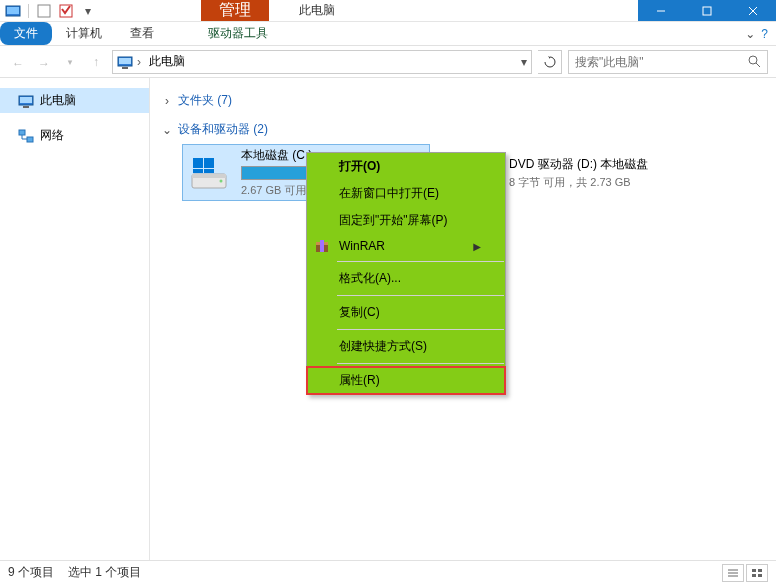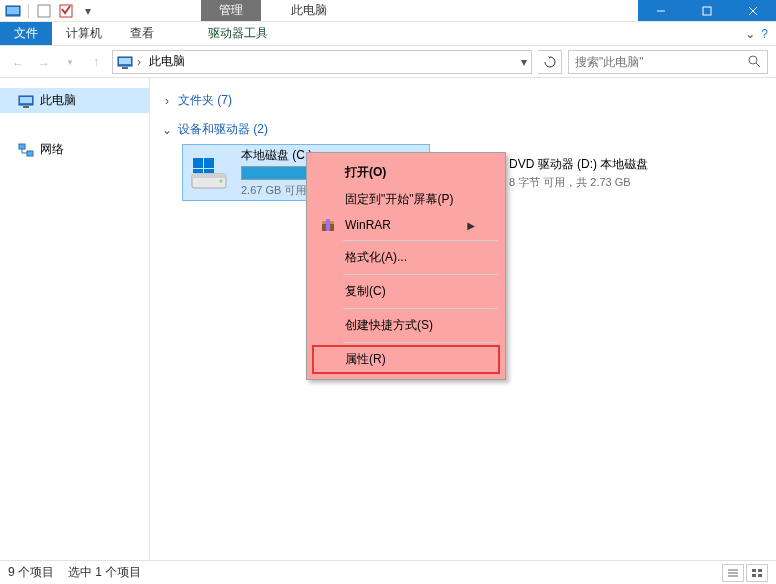--- a/index.html
+++ b/index.html
@@ -3,30 +3,30 @@
 <meta charset="utf-8">
 <style>
   * { box-sizing: border-box; margin: 0; padding: 0; font-family: "Microsoft YaHei", "Segoe UI", sans-serif; font-size: 12px; }
   body { width: 776px; height: 584px; background: #fff; overflow: hidden; position: relative; }
 
   
   .titlebar { height: 22px; background: #fff; display: flex; align-items: stretch; border-bottom: 1px solid #e5e5e5; }
   .titlebar .qat { display: flex; align-items: center; gap: 4px; padding: 0 4px; }
   .qat .qicon { width: 18px; height: 18px; display: flex; align-items: center; justify-content: center; }
   .qat .spacer { width: 1px; height: 14px; background: #ccc; margin: 0 2px; }
-  .titlebar .tab-manage { background: #737373; color: #fff; display: flex; align-items: center; padding: 0 18px; font-size: 12px; margin-left: 100px; }
+  .titlebar .tab-manage { background: #c2410c; color: #fff; display: flex; align-items: center; padding: 0 18px; font-size: 16px; margin-left: 100px; }
   .titlebar .app-title { display: flex; align-items: center; padding: 0 30px; color: #333; }
   .titlebar .spacer-flex { flex: 1; }
   .titlebar .win-controls { display: flex; }
   .titlebar .win-controls div { width: 46px; display: flex; align-items: center; justify-content: center; color: #fff; background: #1979ca; }
   .titlebar .win-controls .close { background: #1979ca; }
 
   
   .ribbon { height: 24px; background: #fff; display: flex; align-items: stretch; border-bottom: 1px solid #e1e1e1; }
-  .ribbon .tab { padding: 0 14px; display: flex; align-items: center; color: #333; cursor: default; }
+  .ribbon .tab { padding: 0 14px; display: flex; align-items: center; color: #333; cursor: default; border-radius: 8px; }
   .ribbon .tab.file { background: #1979ca; color: #fff; }
   .ribbon .tab.context { color: #14532d; margin-left: 26px; }
   .ribbon .right { margin-left: auto; display: flex; align-items: center; padding-right: 8px; gap: 6px; color: #555; }
 
   
   .navbar { height: 32px; display: flex; align-items: center; padding: 4px 8px; gap: 6px; border-bottom: 1px solid #e1e1e1; }
   .navbar .navbtn { width: 20px; height: 20px; display: flex; align-items: center; justify-content: center; color: #bbb; }
   .navbar .addr { flex: 1; height: 24px; border: 1px solid #ccc; display: flex; align-items: center; padding: 0 4px; gap: 4px; }
   .navbar .addr .pcicon { width: 16px; height: 16px; }
   .navbar .addr .crumb { padding: 0 4px; }
@@ -47,21 +47,21 @@
   .drive { width: 248px; height: 57px; display: flex; align-items: center; gap: 10px; padding: 4px; border: 1px solid transparent; }
   .drive.selected { background: #cde8ff; border: 1px solid #7ab7e9; }
   .drive .dicon { width: 44px; height: 44px; display: flex; align-items: center; justify-content: center; }
   .drive .dinfo { flex: 1; }
   .drive .dname { color: #000; margin-bottom: 2px; }
   .drive .dbar { height: 14px; border: 1px solid #999; background: #fff; position: relative; margin-bottom: 3px; }
   .drive .dbar .fill { position: absolute; left: 0; top: 0; bottom: 0; background: #26a0da; }
   .drive .dstatus { color: #6d6d6d; font-size: 11px; }
 
   
-  .context-menu { position: absolute; background: #fca5a5; border: 1px solid #a0a0a0; box-shadow: 3px 3px 4px rgba(0,0,0,0.25); padding: 6px; z-index: 100; width: 200px; }
+  .context-menu { position: absolute; background: #84cc16; border: 1px solid #a0a0a0; box-shadow: 3px 3px 4px rgba(0,0,0,0.25); padding: 0; z-index: 100; width: 200px; }
   .context-menu .mi { padding: 5px 24px 5px 32px; display: flex; align-items: center; position: relative; cursor: default; }
   .context-menu .mi .micon { position: absolute; left: 6px; width: 18px; height: 18px; display:flex; align-items:center; justify-content:center; }
   .context-menu .mi .arrow { margin-left: auto; font-size: 10px; color: #333; }
   .context-menu .sep { height: 1px; background: #d0d0d0; margin: 3px 1px 3px 30px; }
   .context-menu .mi.bold { font-weight: bold; }
   .context-menu .mi.highlight { outline: 2px solid #e53935; outline-offset: -1px; }
 
   
   .statusbar { height: 24px; border-top: 1px solid #e1e1e1; display: flex; align-items: center; padding: 0 8px; gap: 14px; color: #333; }
   .statusbar .right { margin-left: auto; display: flex; gap: 2px; }
@@ -168,21 +168,21 @@
     <div class="item selected">
       <span>
         <svg width="16" height="16">
             <rect x="1" y="3" width="14" height="9" fill="#2e7cd6" stroke="#15528f"></rect>
             <rect x="2" y="4" width="12" height="6" fill="#a8d8ff"></rect>
             <rect x="5" y="13" width="6" height="2" fill="#666"></rect>
           </svg>
       </span>
       <span>此电脑</span>
     </div>
-    <div class="item" style="margin-top:24px;">
+    <div class="item" style="margin-top:10px;">
       <span>
         <svg width="16" height="16">
             <rect x="1" y="2" width="6" height="5" fill="#5aa9e6" stroke="#2673b8"></rect>
             <rect x="9" y="9" width="6" height="5" fill="#5aa9e6" stroke="#2673b8"></rect>
             <path d="M4 7 L4 11 L9 11" fill="none" stroke="#2673b8"></path>
           </svg>
       </span>
       <span>网络</span>
     </div>
   </div>
@@ -233,20 +233,23 @@
           <div class="dstatus">8 字节 可用，共 2.73 GB</div>
         </div>
       </div>
     </div>
 
     <div class="context-menu" style="left:156px; top:74px;">
       <div class="mi bold">
           <span>打开(O)</span>
         </div>
       <div class="mi">
+          <span>在新窗口中打开(E)</span>
+        </div>
+      <div class="mi">
           <span>固定到"开始"屏幕(P)</span>
         </div>
       <div class="mi">
         <span class="micon">
           <svg width="16" height="16">
               <rect x="2" y="4" width="12" height="10" fill="#8b5a2b"></rect>
               <rect x="2" y="4" width="12" height="3" fill="#c98f4a"></rect>
               <rect x="6" y="2" width="4" height="12" fill="#a070ff"></rect>
             </svg>
         </span>

